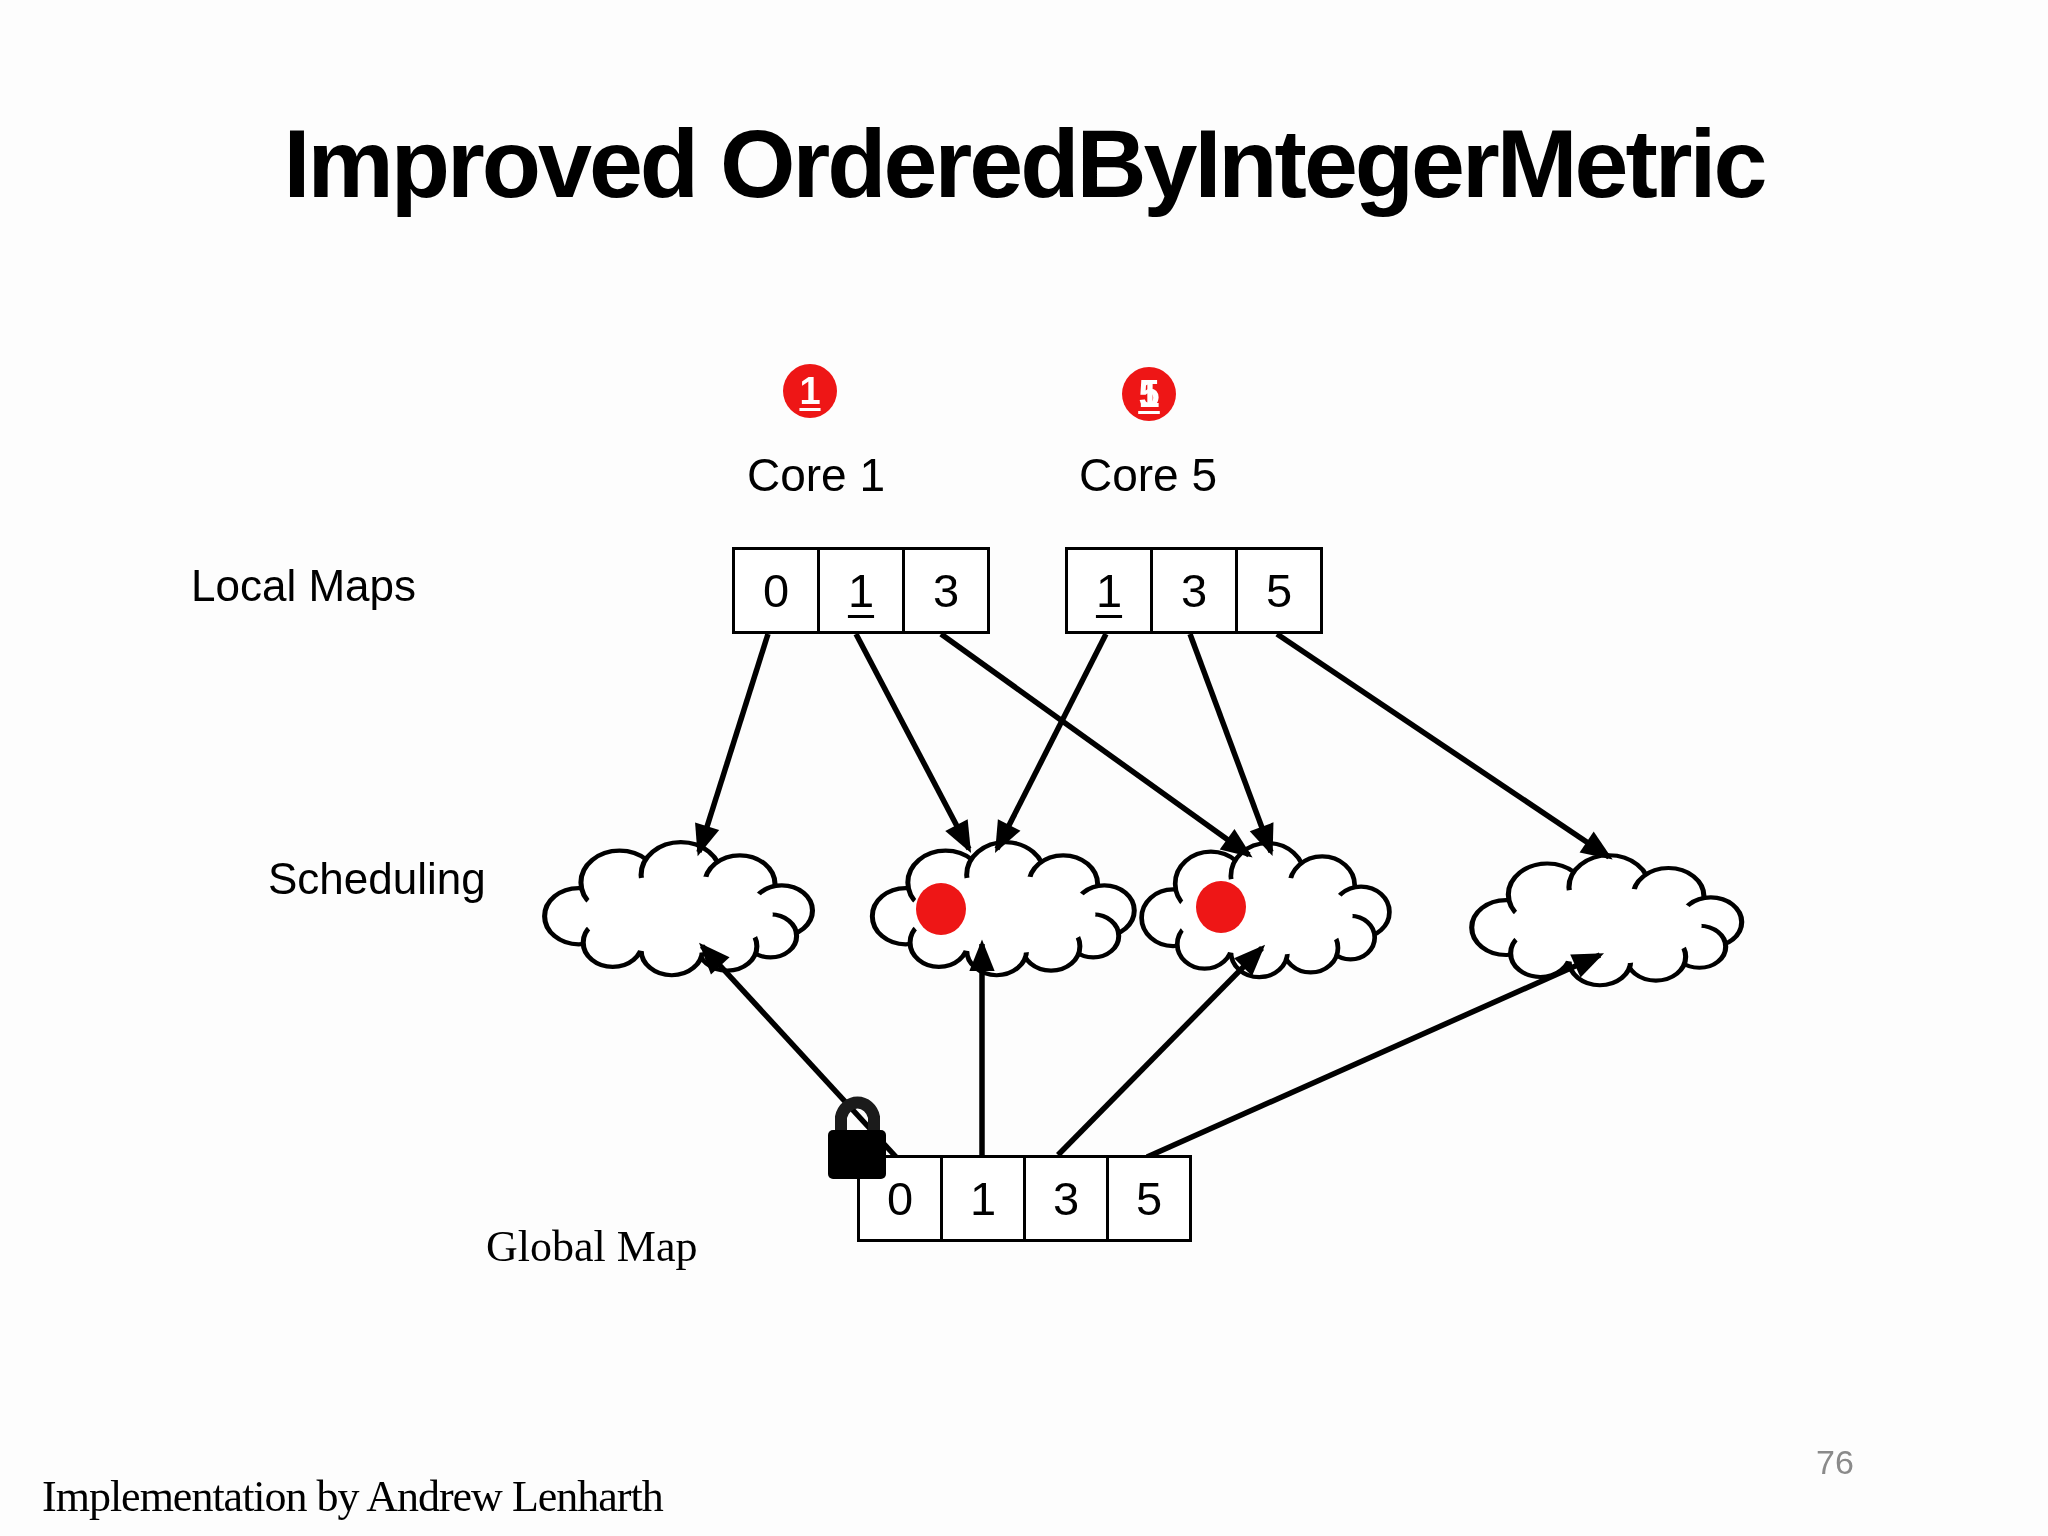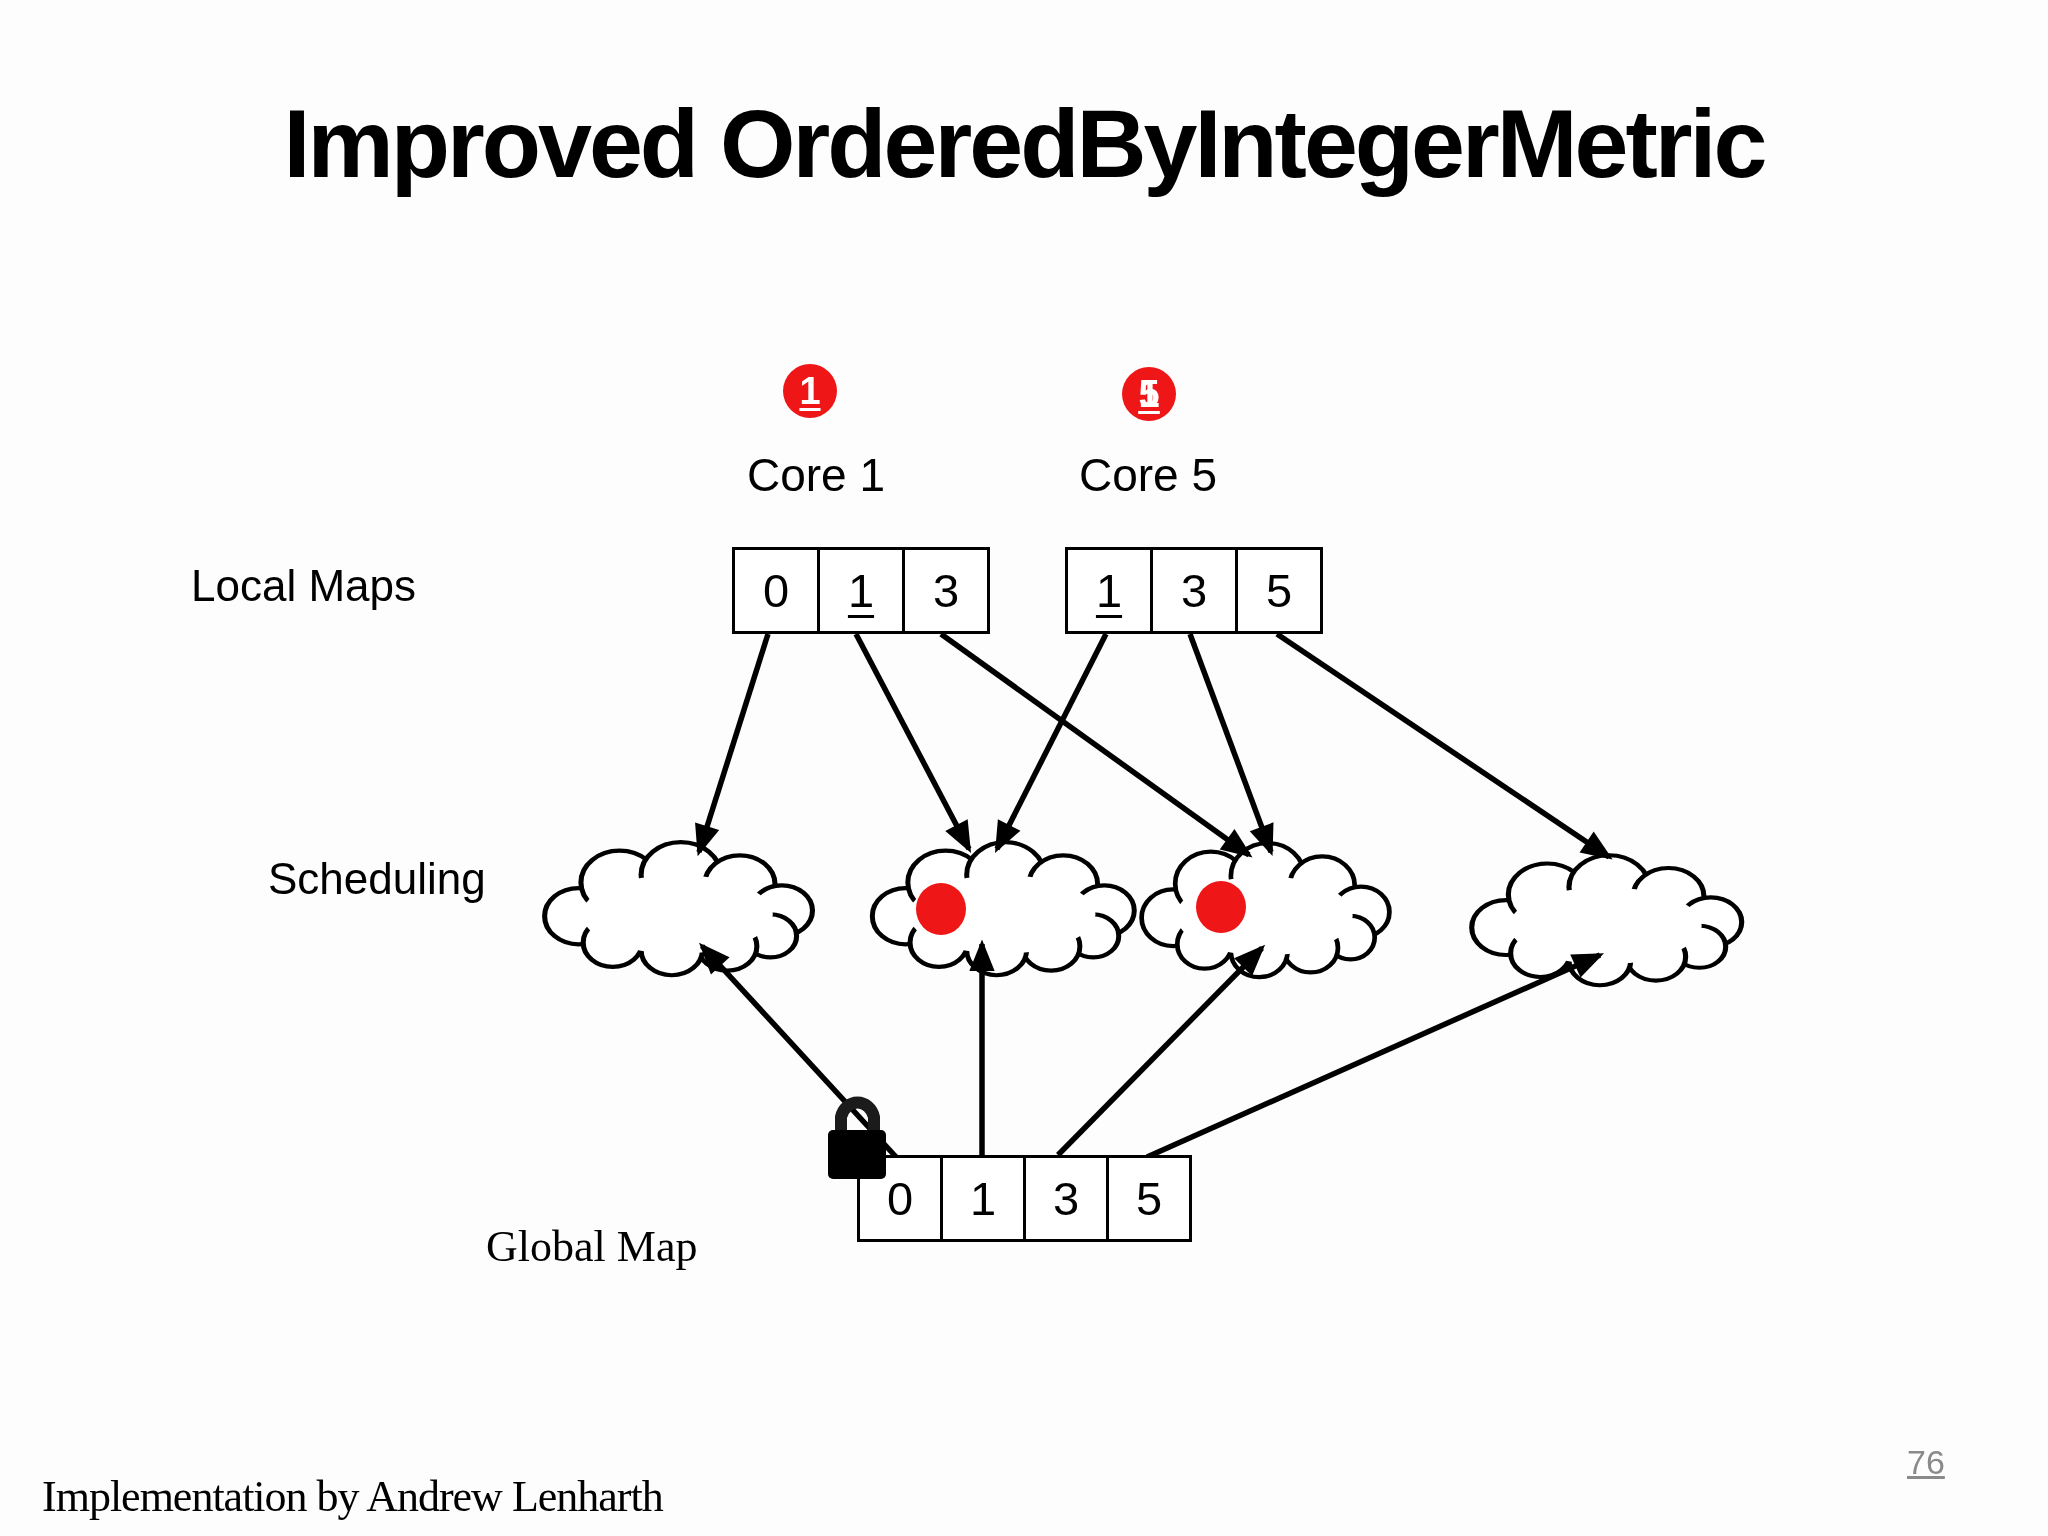--- a/index.html
+++ b/index.html
@@ -6,21 +6,21 @@
   body{
     position:relative;
     width:2048px;height:1536px;
     background:var(--bg,#fdfdfd);
     font-family:"Liberation Sans", sans-serif;
     color:#000;
     overflow:hidden;
   }
   .abs{position:absolute;}
   .title{
-    left:0;top:88px;width:2048px;
+    left:0;top:108px;width:2048px;
     text-align:center;
     font-size:97px;font-weight:bold;letter-spacing:-3px;
     z-index:2;
   }
   .side-label{font-size:44px;z-index:2;}
   .core-label{width:220px;text-align:center;font-size:46px;z-index:2;}
   .badge{
     width:54px;height:54px;border-radius:50%;
     background:var(--red,#ee1616);
     z-index:2;
@@ -58,24 +58,23 @@
     text-align:left;font-size:44px;line-height:67px;
     z-index:2;
   }
   .footer{
     left:42px;top:1471px;
     font-size:44px;letter-spacing:-1px;
     z-index:2;
     font-family:Liberation Serif, serif;
   }
   .page-num{
-    left:1907px;top:1443px;
+    left:1816px;top:1443px;
     font-size:34px;color:var(--gray,#8a8a8a);
     z-index:2;
-    text-decoration:underline;
   }
   #diagram-svg{left:0;top:0;z-index:1;}
   #lock-svg{left:820px;top:1085px;z-index:3;}
   .arrow{stroke:#000;stroke-width:5.5;}
   .cloud-stroke circle{fill:#fff;stroke:#000;stroke-width:4.5;}
 </style>
 </head>
 <body style="--bg: #fdfdfd; --red: #ee1616; --gray: #8a8a8a;">
 
 <svg id="diagram-svg" class="abs" width="2048" height="1536" viewBox="0 0 2048 1536">

